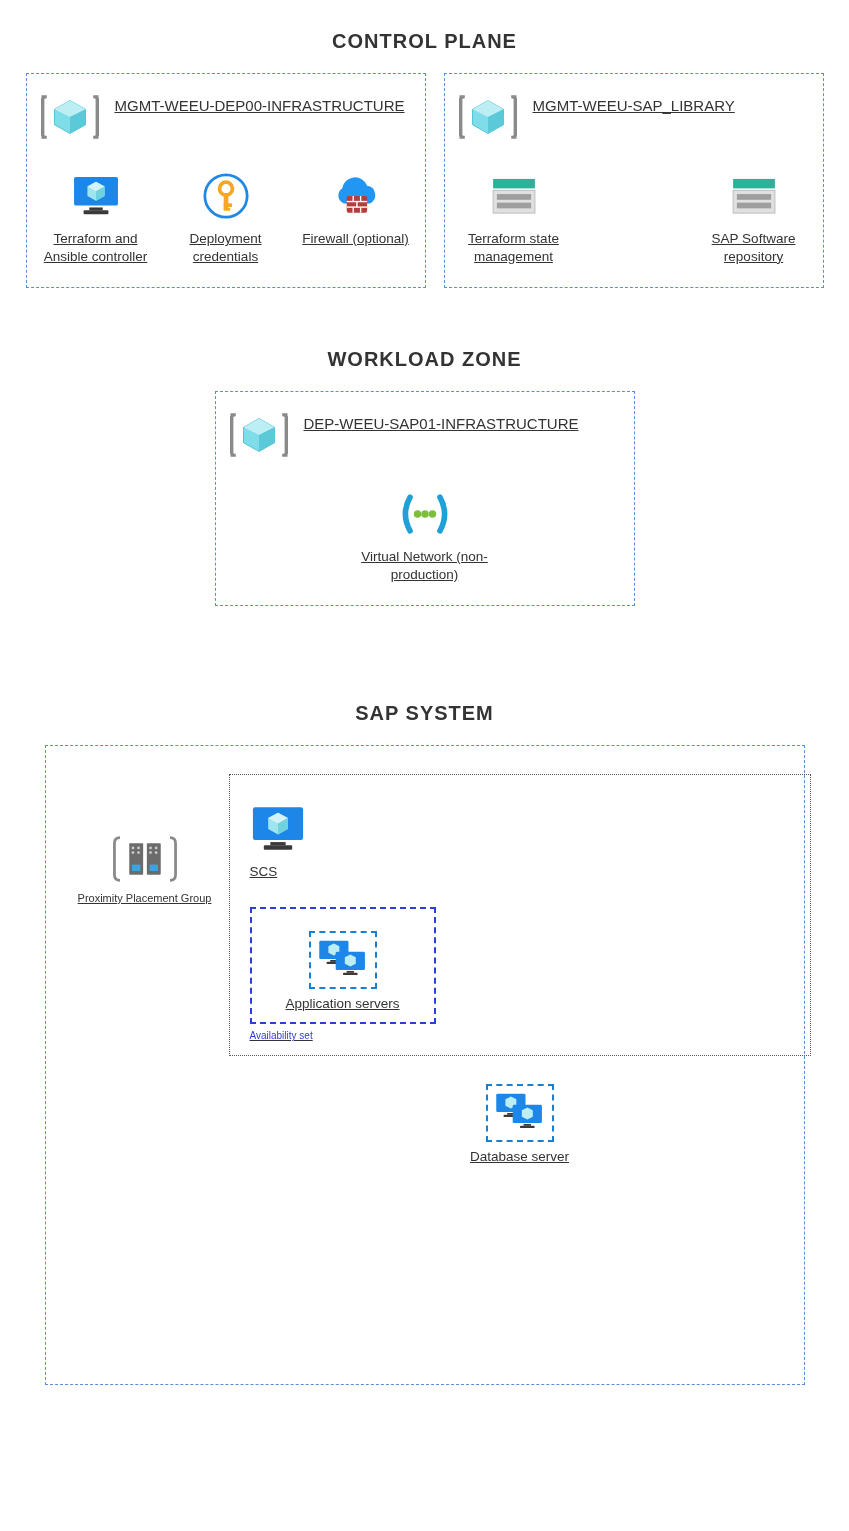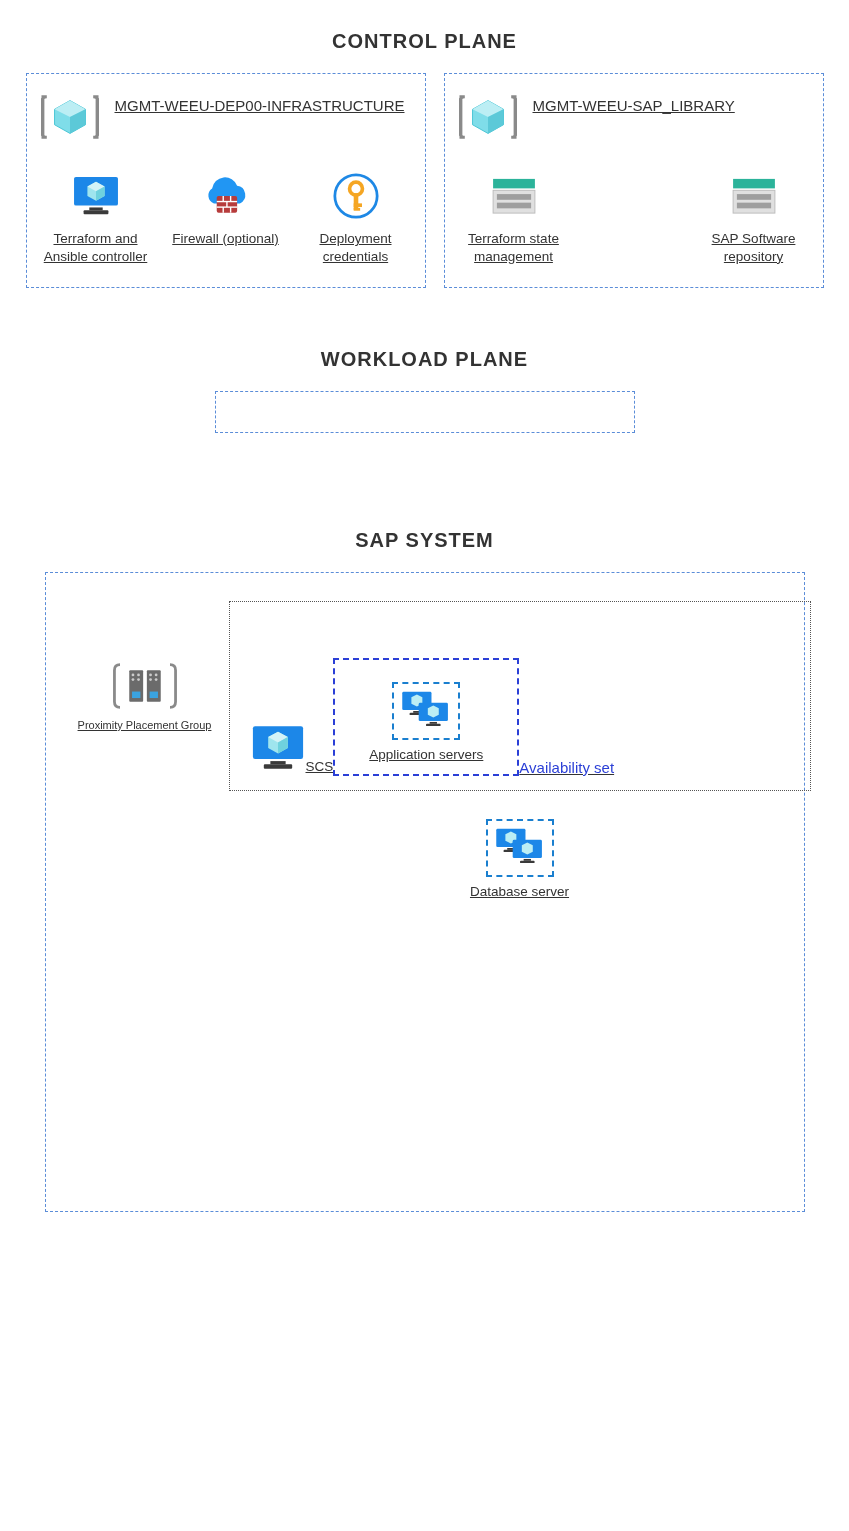--- a/index.html
+++ b/index.html
@@ -82,34 +82,34 @@
     width: 170px;
     text-align: center;
     font-size: 11px;
     padding-top: 60px;
   }
   .dotted-box {
     border: 1.5px dotted #555;
     flex: 1;
     padding: 30px 20px 14px;
     display: flex;
-    flex-direction: row;
-    align-items: flex-end;
+    flex-direction: column;
+    align-items: flex-start;
   }
   .avset-box {
     border: 2px dashed #2b3fd6;
     padding: 22px 34px 10px;
     margin-top: 26px;
     display: flex;
     flex-direction: column;
     align-items: center;
   }
   .avset-label {
     color: #2b3fd6;
-    font-size: 15px;
+    font-size: 10px;
     margin-top: 6px;
   }
   .small-dashed {
     border: 2px dashed #1a7fcf;
     padding: 6px;
     display: inline-flex;
     align-items: center;
     justify-content: center;
   }
   .app-label, .scs-label, .db-label {
@@ -234,33 +234,33 @@
       <div class="item">
         <div class="icon-wrap">
             <svg width="48" height="42">
               <use href="#monitor-cube"></use>
             </svg>
           </div>
         <div>Terraform and Ansible controller</div>
       </div>
       <div class="item">
         <div class="icon-wrap">
+            <svg width="46" height="46">
+              <use href="#key-circle"></use>
+            </svg>
+          </div>
+        <div>Deployment credentials</div>
+      </div>
+      <div class="item">
+        <div class="icon-wrap">
             <svg width="50" height="42">
               <use href="#firewall-cloud"></use>
             </svg>
           </div>
         <div>Firewall (optional)</div>
-      </div>
-      <div class="item">
-        <div class="icon-wrap">
-            <svg width="46" height="46">
-              <use href="#key-circle"></use>
-            </svg>
-          </div>
-        <div>Deployment credentials</div>
       </div>
     </div>
   </div>
 
   <div class="dashed-box" style="width:380px">
     <div class="box-header">
       <div class="rg-icon">
           <svg>
             <use href="#rg"></use>
           </svg>
@@ -281,25 +281,41 @@
             <svg width="46" height="38">
               <use href="#storage"></use>
             </svg>
           </div>
         <div>SAP Software repository</div>
       </div>
     </div>
   </div>
 </div>
 
-<div class="section-title" style="margin-top:60px">WORKLOAD PLANE</div>
+<div class="section-title" style="margin-top:60px">WORKLOAD ZONE</div>
 
 <div class="row">
   <div class="dashed-box" style="width:420px">
+    <div class="box-header">
+      <div class="rg-icon">
+          <svg>
+            <use href="#rg"></use>
+          </svg>
+        </div>
+      <div class="box-title">DEP-WEEU-SAP01-INFRASTRUCTURE</div>
+    </div>
     <div class="items-row" style="justify-content:center;gap:40px">
+      <div class="item" style="width:140px">
+        <div class="icon-wrap">
+            <svg width="56" height="46">
+              <use href="#vnet"></use>
+            </svg>
+          </div>
+        <div>Virtual Network (non-production)</div>
+      </div>
     </div>
   </div>
 </div>
 
 <div class="section-title" style="margin-top:96px">SAP SYSTEM</div>
 
 <div class="row">
   <div class="dashed-box sap-box">
 
     <div class="sap-inner">

